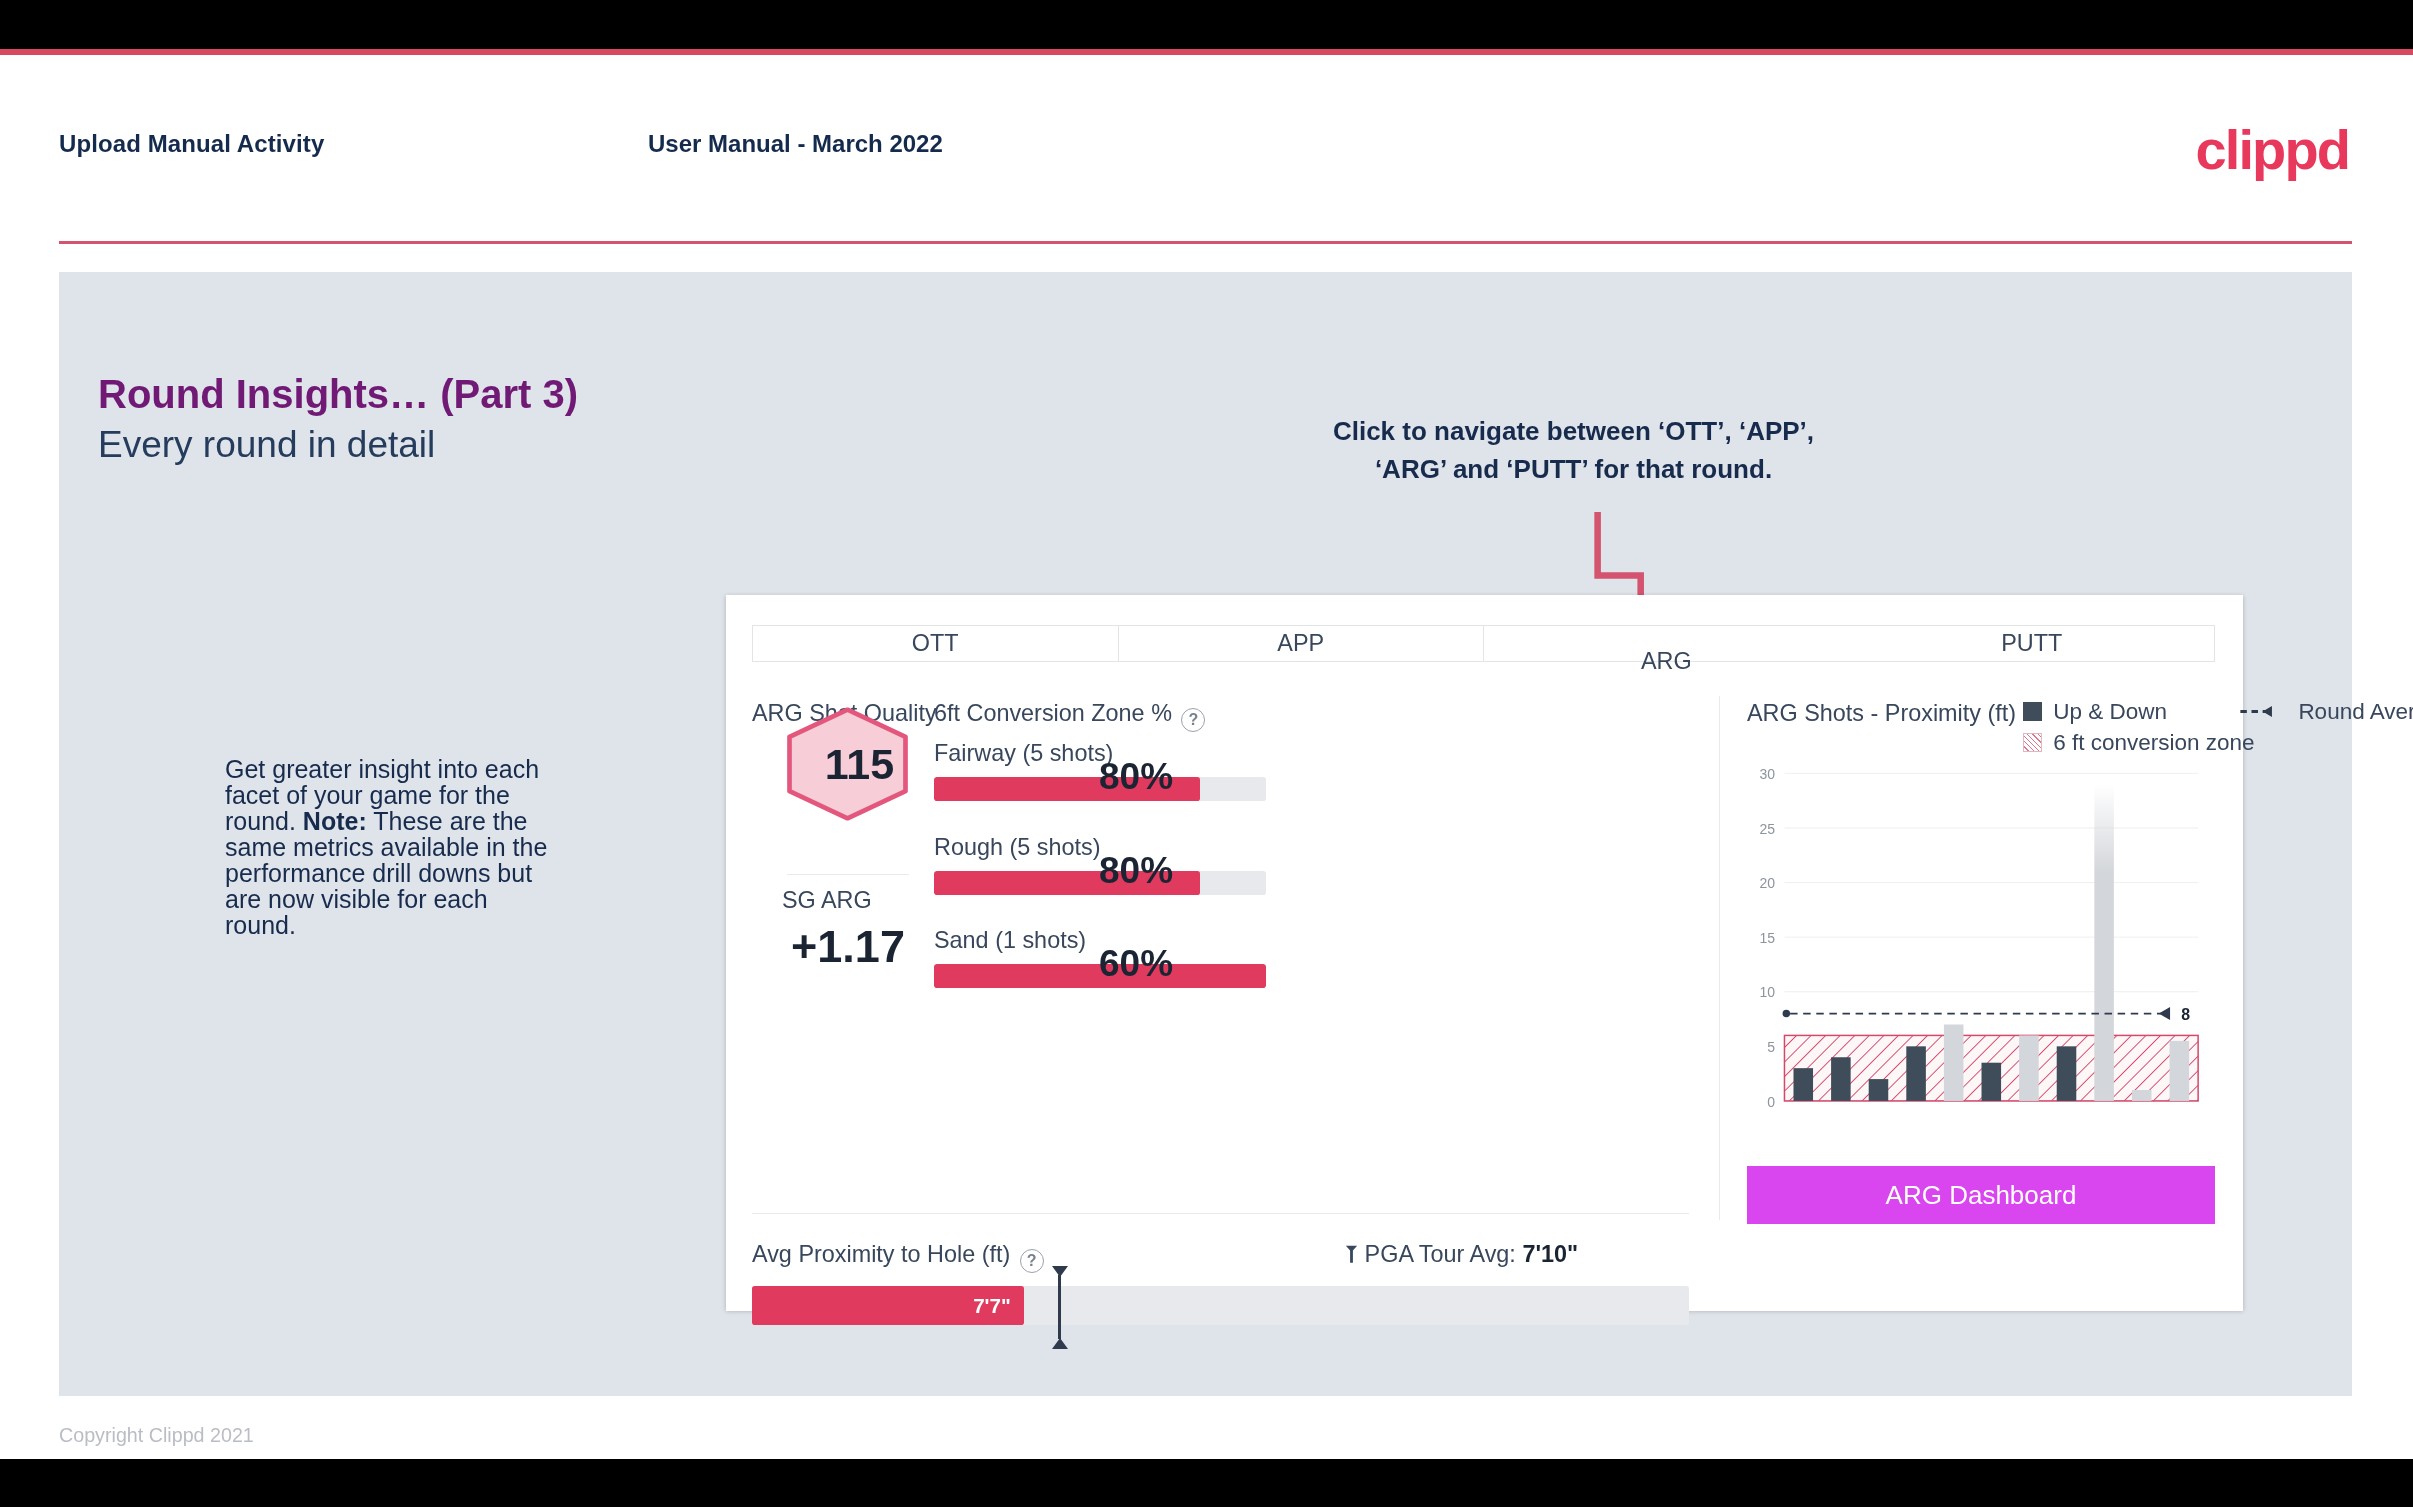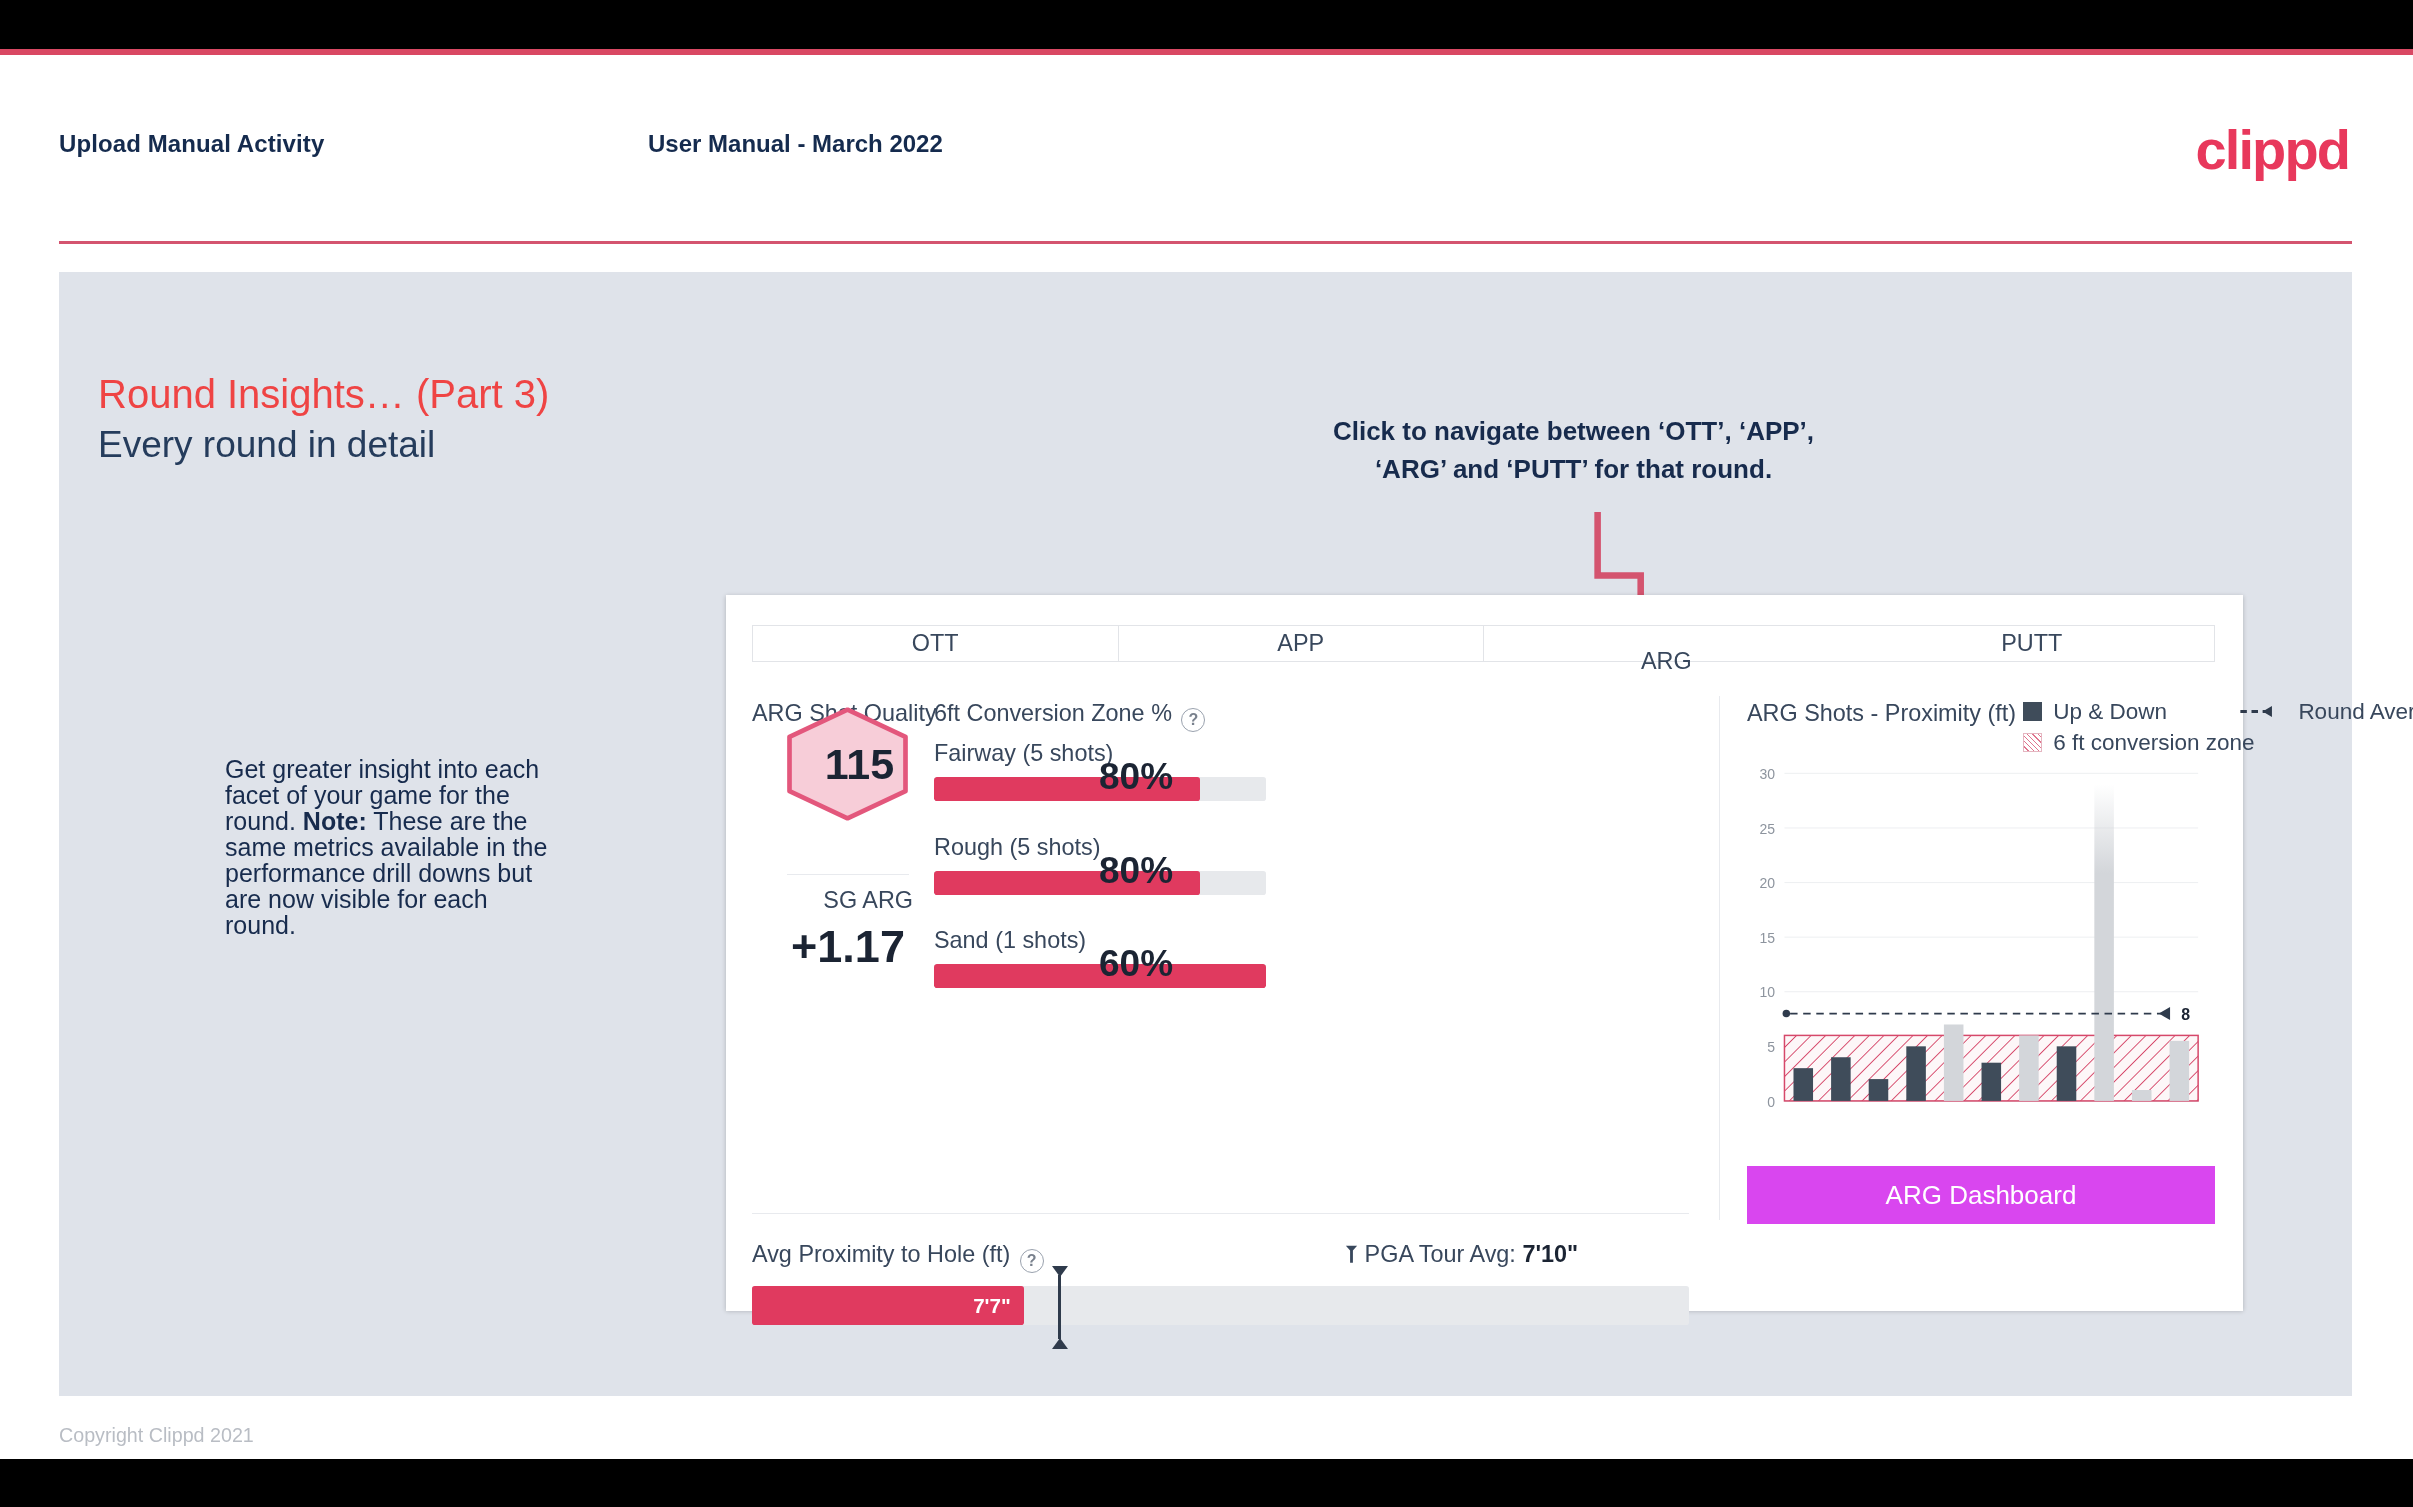--- a/index.html
+++ b/index.html
@@ -44,21 +44,21 @@
     width: 2293px; height: 2.8px; background: #d4546f;
   }
   
   .body-panel {
     position: absolute; left: 59px; top: 223px;
     width: 2293px; height: 1124px;
     background: #dfe3ea;
   }
   .title-main {
     position: absolute; left: 98px; top: 323px;
-    font-size: 40px; font-weight: 400; color: #ef4444;
+    font-size: 40px; font-weight: 700; color: #701a75;
   }
   .title-sub {
     position: absolute; left: 98px; top: 375px;
     font-size: 37px; font-weight: 400; color: #253c5c;
   }
   .left-copy {
     position: absolute; left: 225px; top: 707px;
     width: 337px;
     font-size: 25px; line-height: 26px;
     color: #172b4d;
@@ -114,21 +114,21 @@
     position: absolute; left: 12px; top: 0; width: 131px; height: 116px;
     display: flex; align-items: center; justify-content: center;
     font-size: 43px; font-weight: 700; color: #1b2433;
   }
   .sg-rule {
     position: absolute; left: 61px; top: 279px;
     width: 122px; height: 0.9px; background: #e8eaee;
   }
   .sg-label {
     position: absolute; left: 56px; top: 292px; width: 131px;
-    text-align: right; font-size: 23.4px; color: #38475c;
+    text-align: left; font-size: 23.4px; color: #38475c;
   }
   .sg-value {
     position: absolute; left: 47px; top: 326px; width: 150px;
     text-align: center; font-size: 45px; font-weight: 700; color: #1b2433;
   }
   
   .conv-group { position: absolute; left: 208px; }
   .conv-name { font-size: 23.4px; color: #38475c; margin-bottom: 10.3px; }
   .conv-track {
     width: 332px; height: 23.4px; background: #e7e9ec; border-radius: 2.8px;

